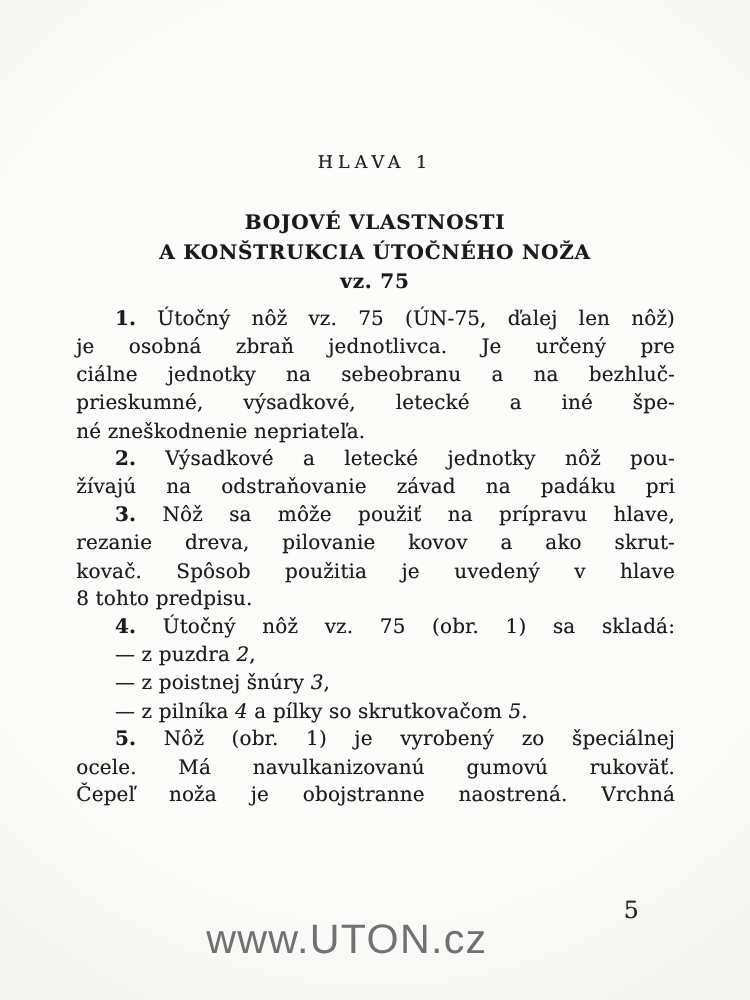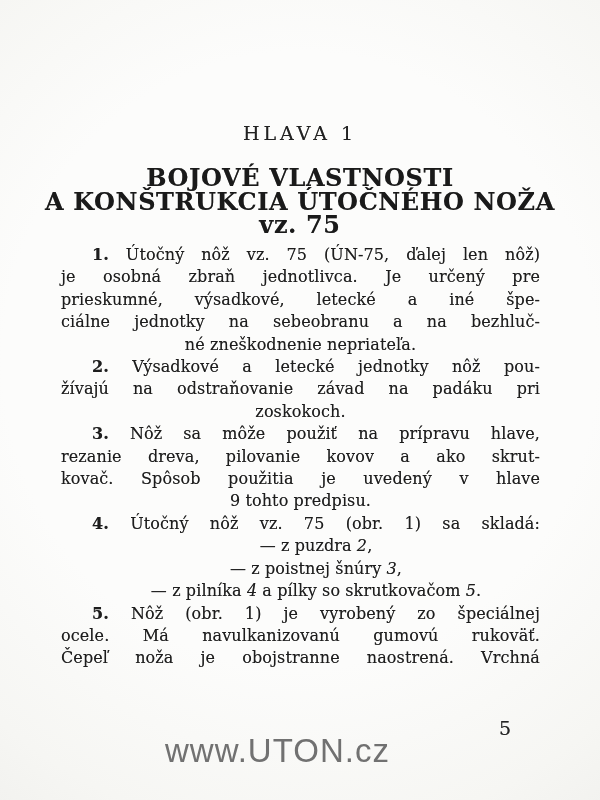--- a/index.html
+++ b/index.html
@@ -20,51 +20,51 @@
     inset: 0;
     background:
       radial-gradient(ellipse 90% 70% at 50% 45%, #fcfcfb 55%, #f6f6f3 85%, #f1f1ee 100%);
   }
   .chapter {
     position: absolute;
     top: 122px;
     left: 0;
     width: 100%;
     text-align: center;
-    font-size: 19px;
+    font-size: 14px;
     letter-spacing: 4px;
     color: #222;
     text-shadow: 0 0 0.6px rgba(20,20,20,0.55);
   }
   .title-block {
     position: absolute;
     top: 166px;
     left: 0;
     width: 100%;
     text-align: center;
     font-weight: bold;
-    font-size: 24px;
+    font-size: 16px;
     line-height: 23.5px;
     letter-spacing: 0.6px;
     color: #1a1a1a;
     text-shadow: 0 0 0.6px rgba(20,20,20,0.5);
   }
   .body-text {
     position: absolute;
     top: 244px;
     left: 61px;
     width: 479px;
     font-size: 16px;
     line-height: 22.4px;
     letter-spacing: 0.1px;
     color: #1d1d1d;
     text-shadow: 0 0 0.6px rgba(25,25,25,0.5);
   }
   .line {
-    text-align: center;
+    text-align: left;
   }
   .line.just {
     text-align: justify;
     text-align-last: justify;
   }
   .line.ind {
     padding-left: 31px;
   }
   .bseg { font-weight: bold; }
   .iseg { font-style: italic; }
@@ -96,30 +96,29 @@
 
   <div class="title-block">
     <div>BOJOVÉ VLASTNOSTI</div>
     <div>A KONŠTRUKCIA ÚTOČNÉHO NOŽA</div>
     <div>vz. 75</div>
   </div>
 
   <div class="body-text">
       <div class="line just ind"><span class="bseg">1.</span><span> Útočný nôž vz. 75 (ÚN-75, ďalej len nôž)</span></div>
       <div class="line just"><span>je osobná zbraň jednotlivca. Je určený pre</span></div>
+      <div class="line just"><span>ciálne jednotky na sebeobranu a na bezhluč-</span></div>
       <div class="line just"><span>prieskumné, výsadkové, letecké a iné špe-</span></div>
-      <div class="line just"><span>ciálne jednotky na sebeobranu a na bezhluč-</span></div>
       <div class="line"><span>né zneškodnenie nepriateľa.</span></div>
       <div class="line just ind"><span class="bseg">2.</span><span> Výsadkové a letecké jednotky nôž pou-</span></div>
       <div class="line just"><span>žívajú na odstraňovanie závad na padáku pri</span></div>
-      <div class="line"><span>zoskokoch.</span></div>
       <div class="line just ind"><span class="bseg">3.</span><span> Nôž sa môže použiť na prípravu hlave,</span></div>
       <div class="line just"><span>rezanie dreva, pilovanie kovov a ako skrut-</span></div>
       <div class="line just"><span>kovač. Spôsob použitia je uvedený v hlave</span></div>
-      <div class="line"><span>9 tohto predpisu.</span></div>
+      <div class="line"><span>8 tohto predpisu.</span></div>
       <div class="line just ind"><span class="bseg">4.</span><span> Útočný nôž vz. 75 (obr. 1) sa skladá:</span></div>
       <div class="line ind"><span>— z puzdra </span><span class="iseg">2</span><span>,</span></div>
       <div class="line ind"><span>— z poistnej šnúry </span><span class="iseg">3</span><span>,</span></div>
       <div class="line ind"><span>— z pilníka </span><span class="iseg">4</span><span> a pílky so skrutkovačom </span><span class="iseg">5</span><span>.</span></div>
       <div class="line just ind"><span class="bseg">5.</span><span> Nôž (obr. 1) je vyrobený zo špeciálnej</span></div>
       <div class="line just"><span>ocele. Má navulkanizovanú gumovú rukoväť.</span></div>
       <div class="line just"><span>Čepeľ noža je obojstranne naostrená. Vrchná</span></div>
     </div>
 
   <div class="page-number">5</div>

